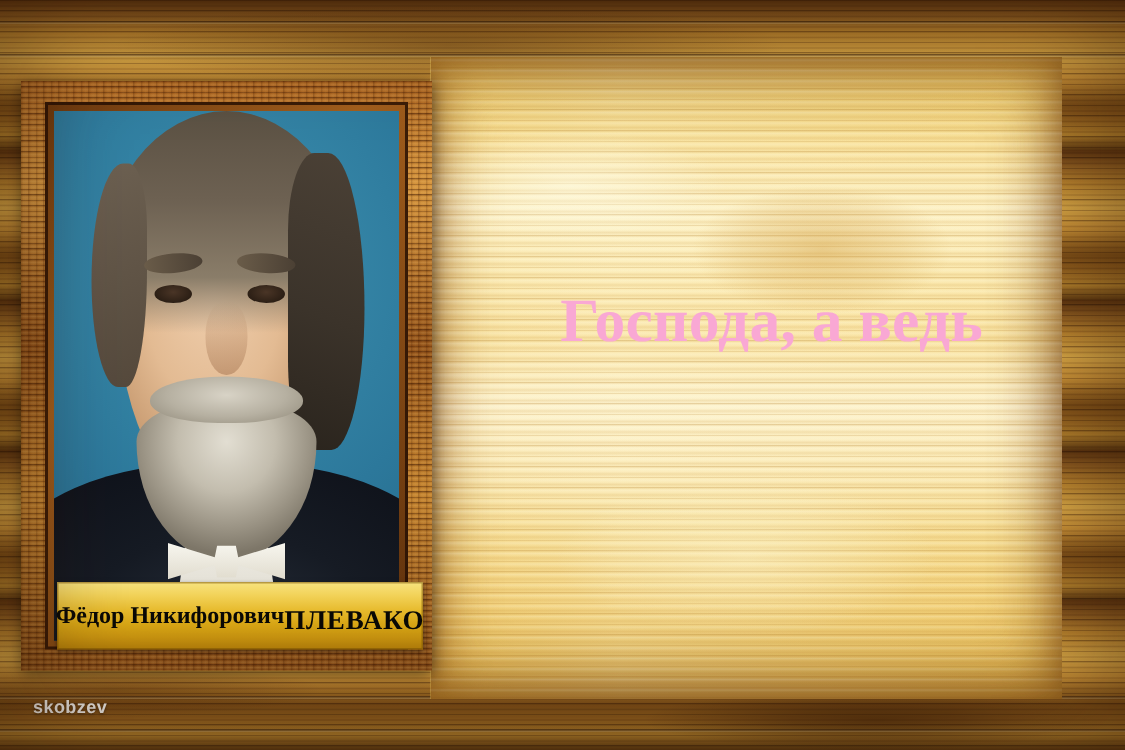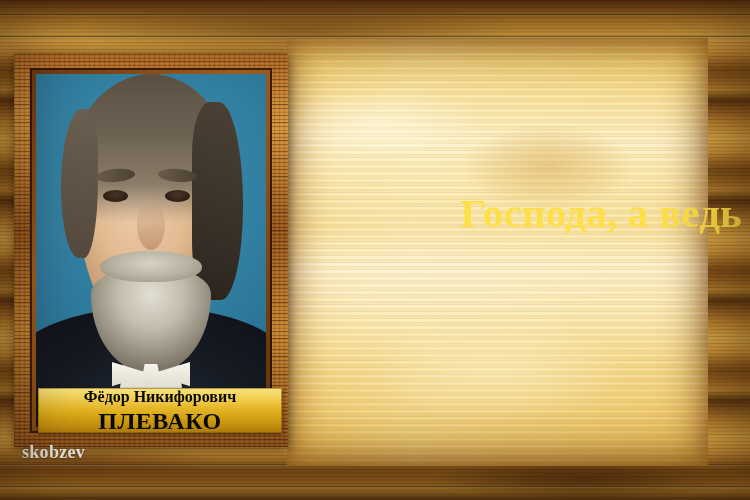--- a/index.html
+++ b/index.html
@@ -105,26 +105,26 @@
       inset 0 0 40px 8px rgba(140,80,18,0.30),
       inset 0 0 12px 2px rgba(110,60,12,0.25);
   }
 
   
   .quote {
     position: absolute;
     left: 287px;
     top: 186px;
     width: 463px;
-    text-align: right;
+    text-align: center;
     font-family: "Liberation Serif", "DejaVu Serif", serif;
     font-weight: bold;
     font-size: 41px;
     line-height: 54px;
-    color: #fde047;
+    color: #f9a8d4;
     letter-spacing: 0.2px;
     text-rendering: optimizeLegibility;
   }
   .quote .line {
     display: block;
     white-space: nowrap;
   }
   .quote .line.l1 { padding-right: 8px; }
   .quote .line.l2 { letter-spacing: 0.6px; }
 
@@ -310,41 +310,40 @@
   .nameplate {
     position: absolute;
     left: 38px;
     top: 388px;
     width: 244px;
     height: 45px;
     background: linear-gradient(180deg,
       #f7e37f 0%, #f3d45c 18%, #e7bb2e 42%, #d9a716 62%, #c89310 82%, #b07d0a 100%);
     box-shadow: 0 1px 3px rgba(0,0,0,0.55), inset 0 0 0 1px rgba(120,80,4,0.5);
     display: flex;
-    flex-direction: column;
     align-items: center;
     justify-content: center;
   }
   .nameplate .np-line {
     font-family: "Liberation Serif", "DejaVu Serif", serif;
     font-weight: bold;
     color: #0a0906;
     line-height: 1.0;
     white-space: nowrap;
   }
   .nameplate .np-first { font-size: 16px; }
-  .nameplate .np-last { font-size: 24px; margin-top: 4px; letter-spacing: 0.5px; }
+  .nameplate .np-last { font-size: 18px; margin-top: 4px; letter-spacing: 0.5px; }
 
   
   .watermark {
     position: absolute;
     left: 22px;
-    top: 442px;
-    font-family: Liberation Serif, serif;
-    font-size: 18px;
+    top: 464px;
+    font-family: Liberation Sans, sans-serif;
+    font-size: 12px;
     font-weight: bold;
     color: rgba(255,255,255,0.92);
     letter-spacing: 0.3px;
     text-shadow: 0 1px 2px rgba(0,0,0,0.45);
   }
 
   
   .global-vignette {
     position: absolute;
     inset: 0;

